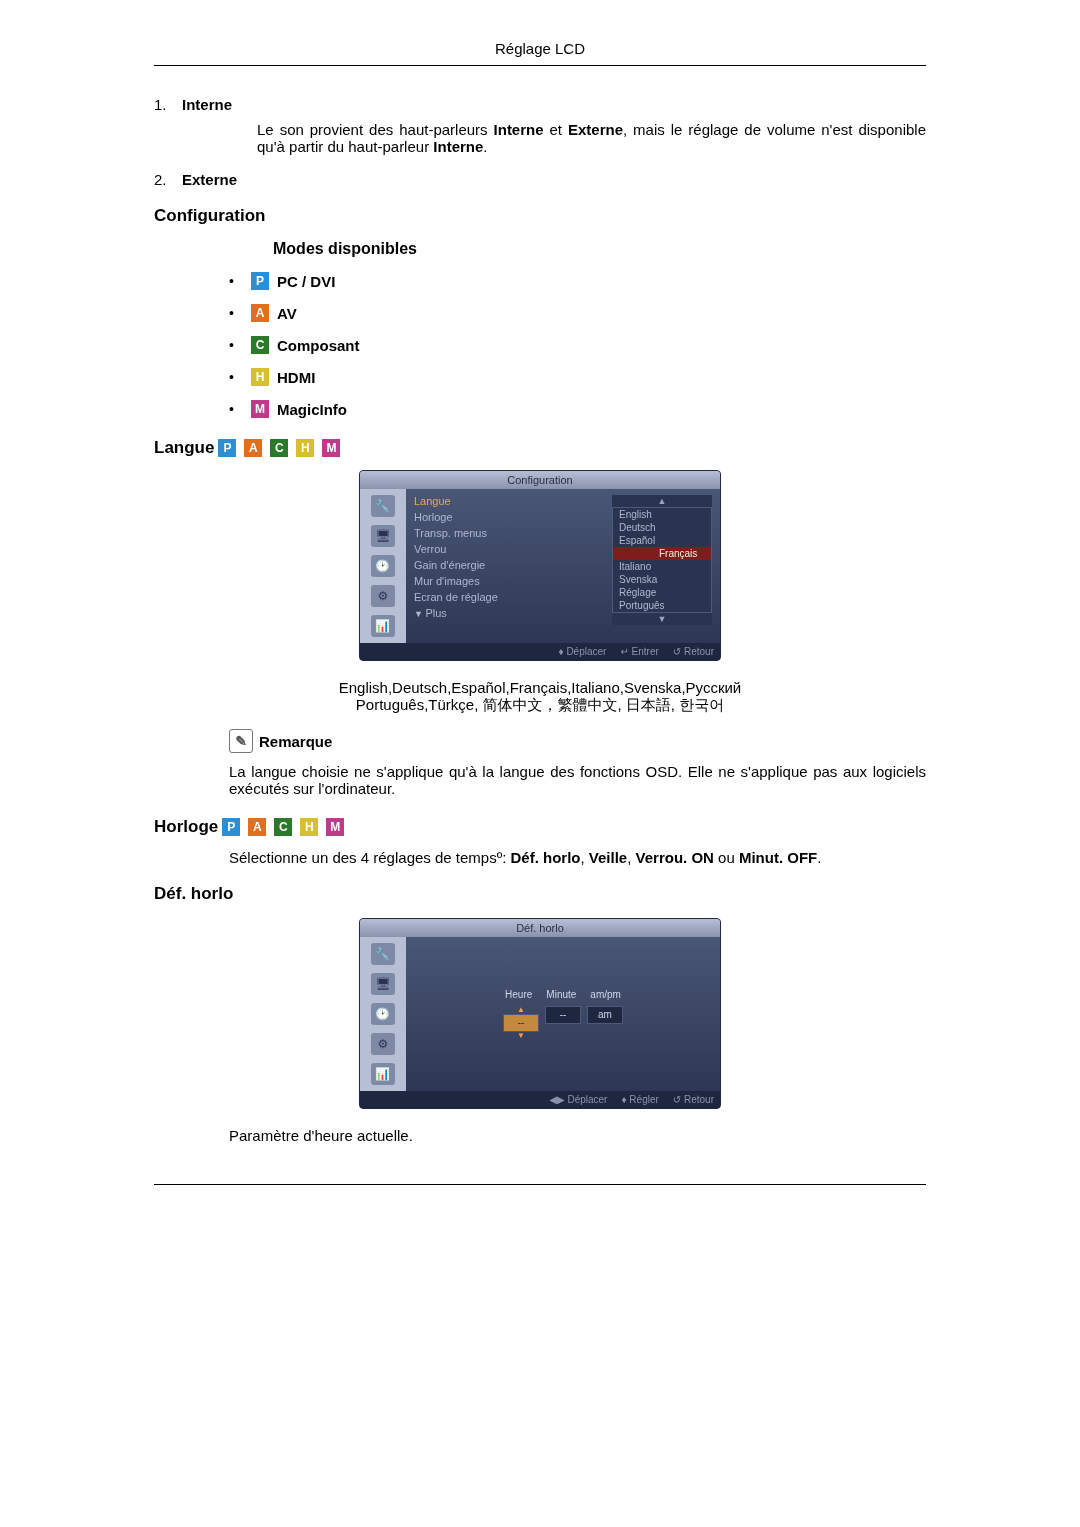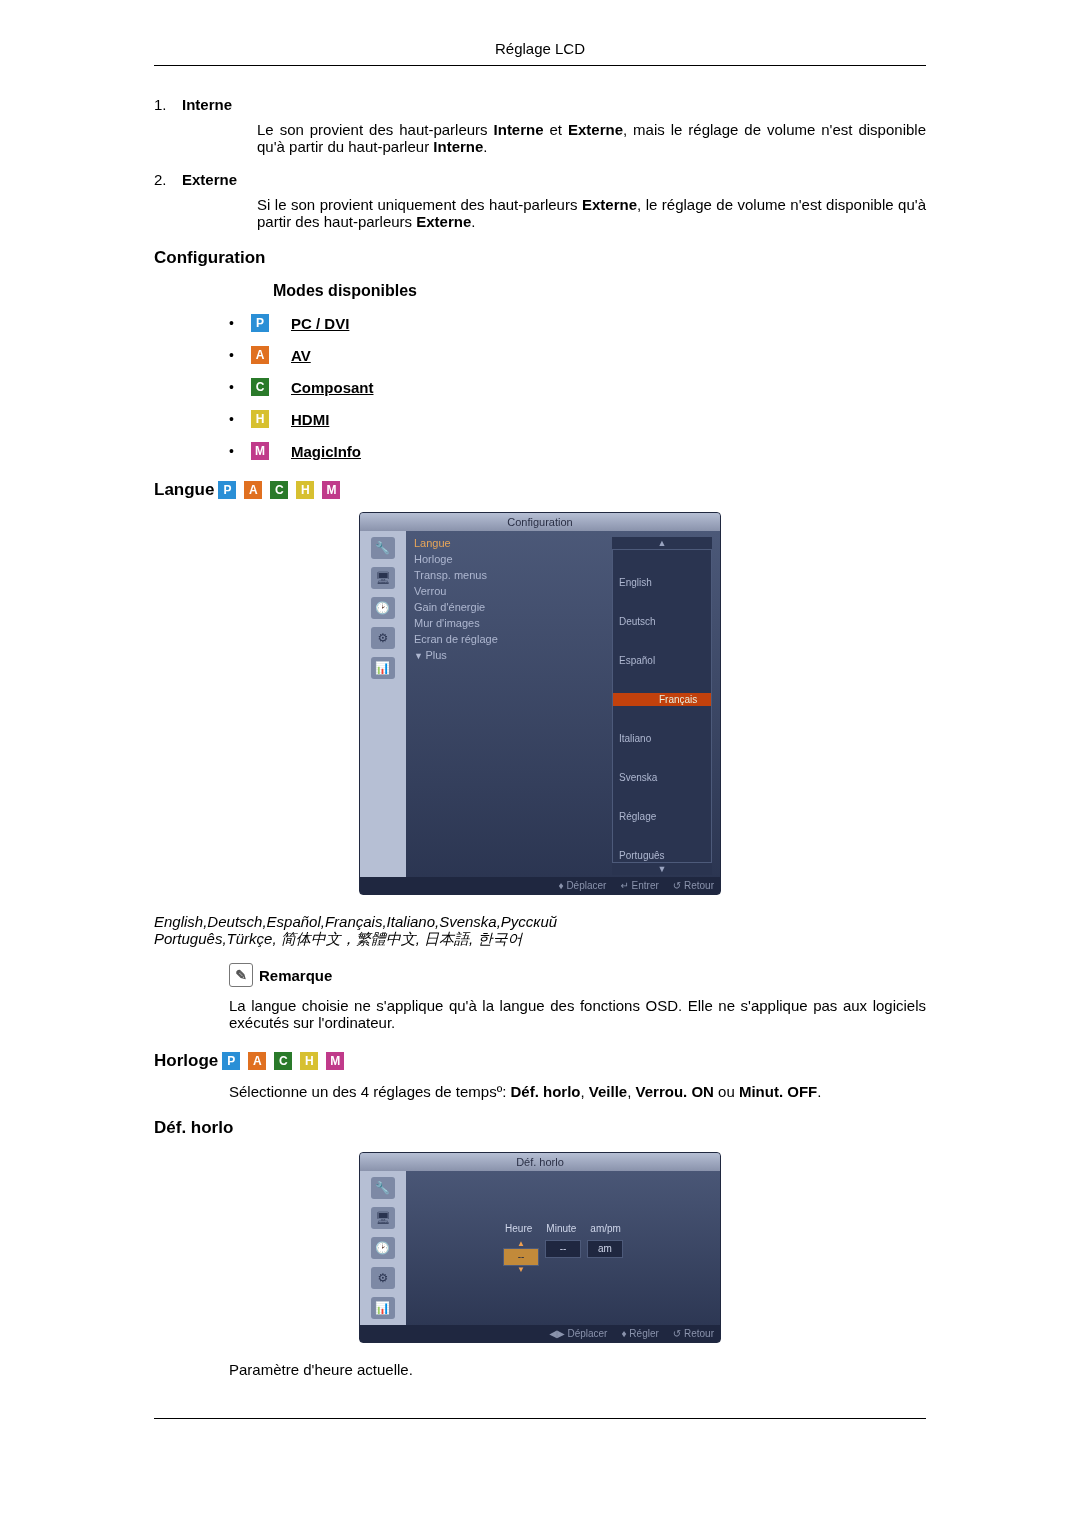--- a/index.html
+++ b/index.html
@@ -47,23 +47,23 @@
     align-items: center; justify-content: center;
     color: #fff; font-weight: bold; font-size: 12px;
     margin-right: 4px;
     flex: none;
   }
   .ic-p { background:#2a8fd6; }
   .ic-a { background:#e07020; }
   .ic-c { background:#2a7a2a; }
   .ic-h { background:#d7c030; }
   .ic-m { background:#c03a8a; }
-  .mode-label { font-weight: bold; margin-left: 18px; text-decoration: underline; }
+  .mode-label { font-weight: bold; margin-left: 4px; }
   .para { margin: 10px 0 10px 75px; text-align: justify; }
-  .center-langs { margin: 10px 0 14px 0; font-size: 15px; font-style: italic; }
+  .center-langs { text-align: center; margin: 10px 0 14px 0; font-size: 15px; }
   .remark-row { display: flex; align-items: center; gap: 6px; margin: 14px 0 8px 75px; font-weight: bold; }
   .remark-icon {
     width: 22px; height: 22px; border:1px solid #777; border-radius:3px;
     display:flex; align-items:center; justify-content:center; font-size:14px; color:#555;
   }
 
   
   .osd-wrap { display:flex; justify-content:center; margin: 8px 0 18px 0; }
   .osd {
     width: 360px;
@@ -86,22 +86,22 @@
   .osd-side-ic { width:24px; height:22px; border-radius:3px; background:#7d89a5; display:flex; align-items:center; justify-content:center; font-size:12px; color:#2a3450; }
   .osd-main { flex:1; padding:6px 8px 2px 8px; }
   .osd-cols { display:flex; gap:8px; }
   .osd-col-left { flex:1; display:flex; flex-direction:column; gap:4px; }
   .osd-col-right { width:100px; display:flex; flex-direction:column; }
   .osd-item { color:#e7a65a; font-size:11px; }
   .osd-item.dim { color:#aeb7d0; }
   .osd-item.more:before { content:"▼ "; font-size:9px; }
   .osd-dd-top { background:#2a3450; text-align:center; color:#9aa4c0; font-size:9px; padding:1px 0; }
   .osd-dd { background:#2a3450; border:1px solid #4d5a7a; }
-  .osd-dd-item { padding:1px 6px; color:#aeb7d0; font-size:10px;margin-top:26px; }
-  .osd-dd-item.sel { background:#c2410c; color:#e8f0e0;padding-left:46px; }
+  .osd-dd-item { padding:1px 6px; color:#aeb7d0; font-size:10px; }
+  .osd-dd-item.sel { background:#7f1d1d; color:#e8f0e0;padding-left:46px; }
   .osd-dd-bot { background:#2a3450; text-align:center; color:#9aa4c0; font-size:9px; padding:1px 0; }
   .osd-foot { background:#1f2740; color:#8a93ac; font-size:10px; padding:3px 6px; display:flex; gap:14px; justify-content:flex-end; }
 
   .osd-center-block { flex:1; display:flex; flex-direction:column; align-items:center; justify-content:center; gap:6px; min-height:120px; }
   .osd-labels-row { display:flex; gap:14px; font-size:10px; color:#cfd6ea; }
   .osd-spin-row { display:flex; gap:6px; }
   .osd-spin { display:flex; flex-direction:column; align-items:center; }
   .osd-spin-arrow { font-size:8px; color:#f0a050; line-height:8px; }
   .osd-spin-box { width:34px; height:16px; background:#1f2740; border:1px solid #4d5a7a; color:#cfd6ea; font-size:10px; display:flex; align-items:center; justify-content:center; }
   .osd-spin-box.sel { background:#c28a3a; color:#1f2740; }
@@ -121,23 +121,20 @@
       <span class="ol-label">Interne</span>
     </div>
     <p class="ol-body">
       <span>Le son provient des haut-parleurs </span><b>Interne</b><span> et </span><b>Externe</b><span>, mais le réglage de volume n'est disponible qu'à partir du haut-parleur </span><b>Interne</b><span>.</span>
     </p>
 
     <div class="ol-item">
       <span class="ol-num">2.</span>
       <span class="ol-label">Externe</span>
     </div>
-    <p class="ol-body">
-      <span>Si le son provient uniquement des haut-parleurs </span><b>Externe</b><span>, le réglage de volume n'est disponible qu'à partir des haut-parleurs </span><b>Externe</b><span>.</span>
-    </p>
   </div>
 
   <div class="h2">Configuration</div>
   <div class="h3">Modes disponibles</div>
 
   <div class="modes">
     <div class="mode-row">
       <span class="dot">•</span>
       <span class="icon-badge ic-p">P</span>
       <span class="mode-label">PC / DVI</span>

